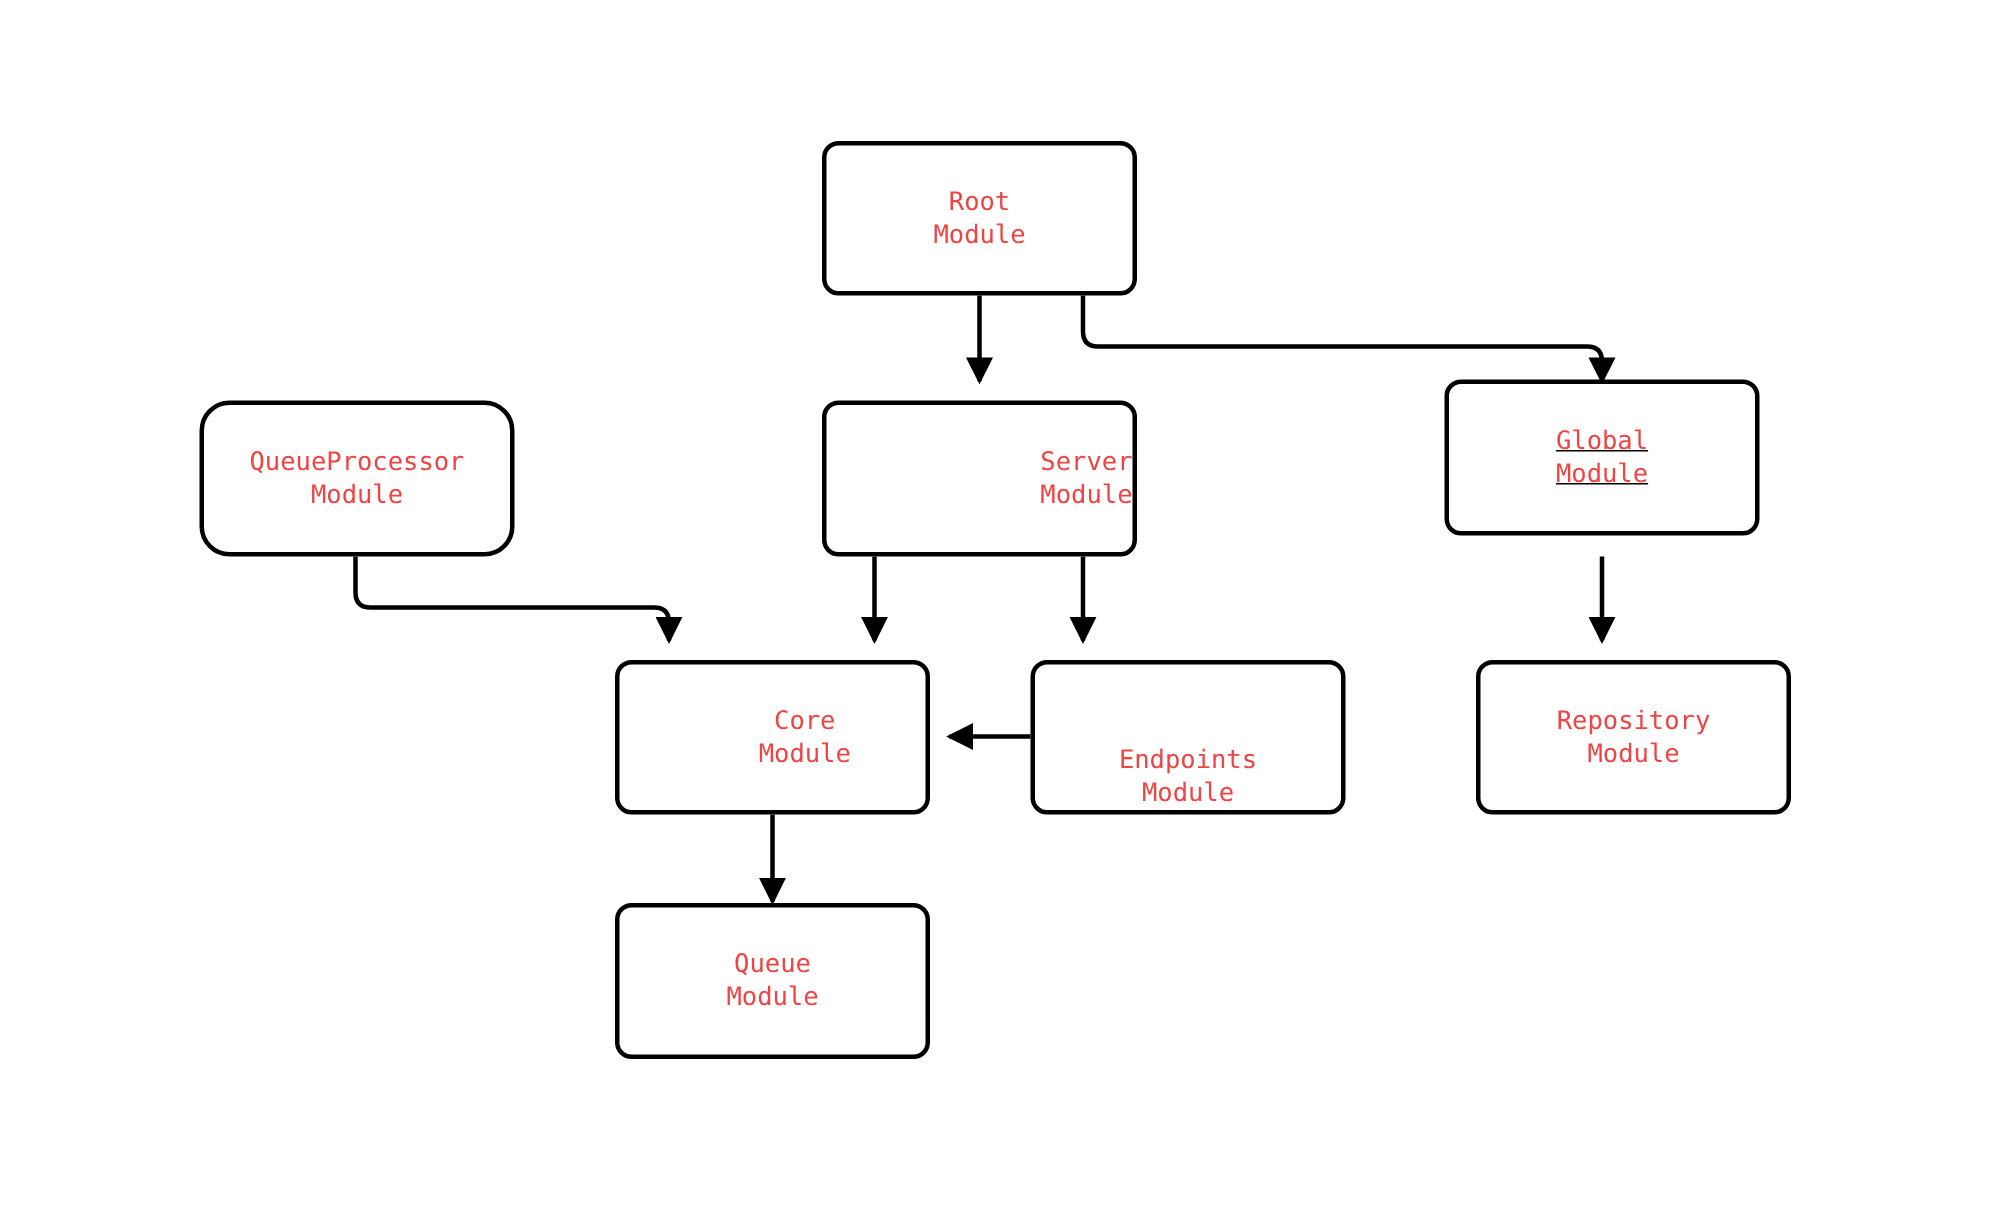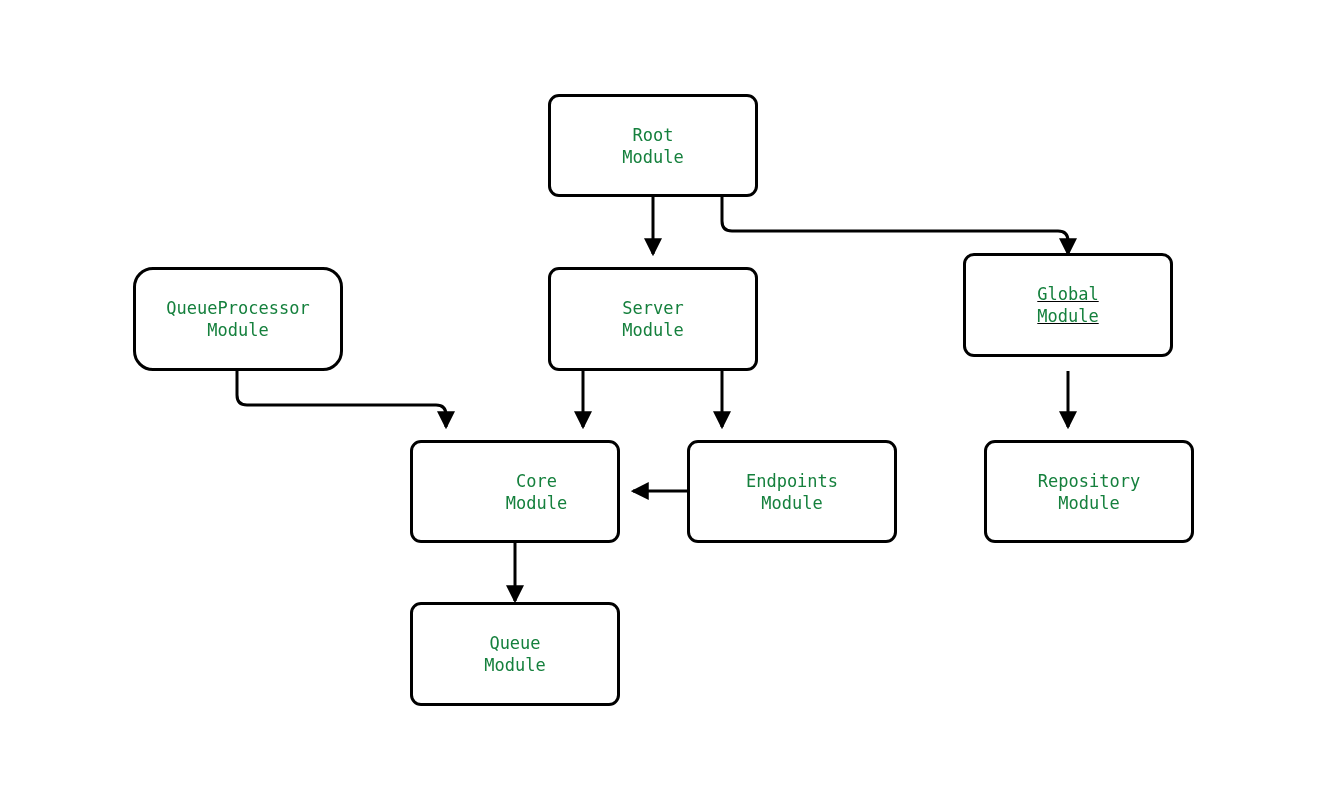--- a/index.html
+++ b/index.html
@@ -32,21 +32,21 @@
     display: flex;
     align-items: center;
     justify-content: center;
     z-index: 2;
   }
   .node-label {
     font-family: "DejaVu Sans Mono", "Liberation Mono", monospace;
     font-size: 17px;
     line-height: 22px;
     font-weight: 400;
-    color: #15803d;
+    color: #ef4444;
     text-align: center;
     white-space: pre;
     letter-spacing: 0px;
   }
 </style>
 </head>
 <body>
 
 <div id="canvas">
 
@@ -80,36 +80,36 @@
   <div class="node" style="left:548px; top:94px; width:210px; height:103px;">
     <div class="node-label">Root
 Module</div>
   </div>
 
   <div class="node" style="left:133px; top:267px; width:210px; height:104px;border-radius:20px;">
     <div class="node-label">QueueProcessor
 Module</div>
   </div>
 
-  <div class="node" style="left:548px; top:267px; width:210px; height:104px;">
+  <div class="node" style="left:548px; top:267px; width:210px; height:104px;justify-content:flex-end;">
     <div class="node-label">Server
 Module</div>
   </div>
 
   <div class="node" style="left:963px; top:253px; width:210px; height:104px;text-decoration:underline;">
     <div class="node-label">Global
 Module</div>
   </div>
 
   <div class="node" style="left:410px; top:440px; width:210px; height:103px;padding-left:43px;">
     <div class="node-label">Core
 Module</div>
   </div>
 
-  <div class="node" style="left:687px; top:440px; width:210px; height:103px;">
+  <div class="node" style="left:687px; top:440px; width:210px; height:103px;align-items:flex-end;">
     <div class="node-label">Endpoints
 Module</div>
   </div>
 
   <div class="node" style="left:984px; top:440px; width:210px; height:103px;">
     <div class="node-label">Repository
 Module</div>
   </div>
 
   <div class="node" style="left:410px; top:602px; width:210px; height:104px;">

